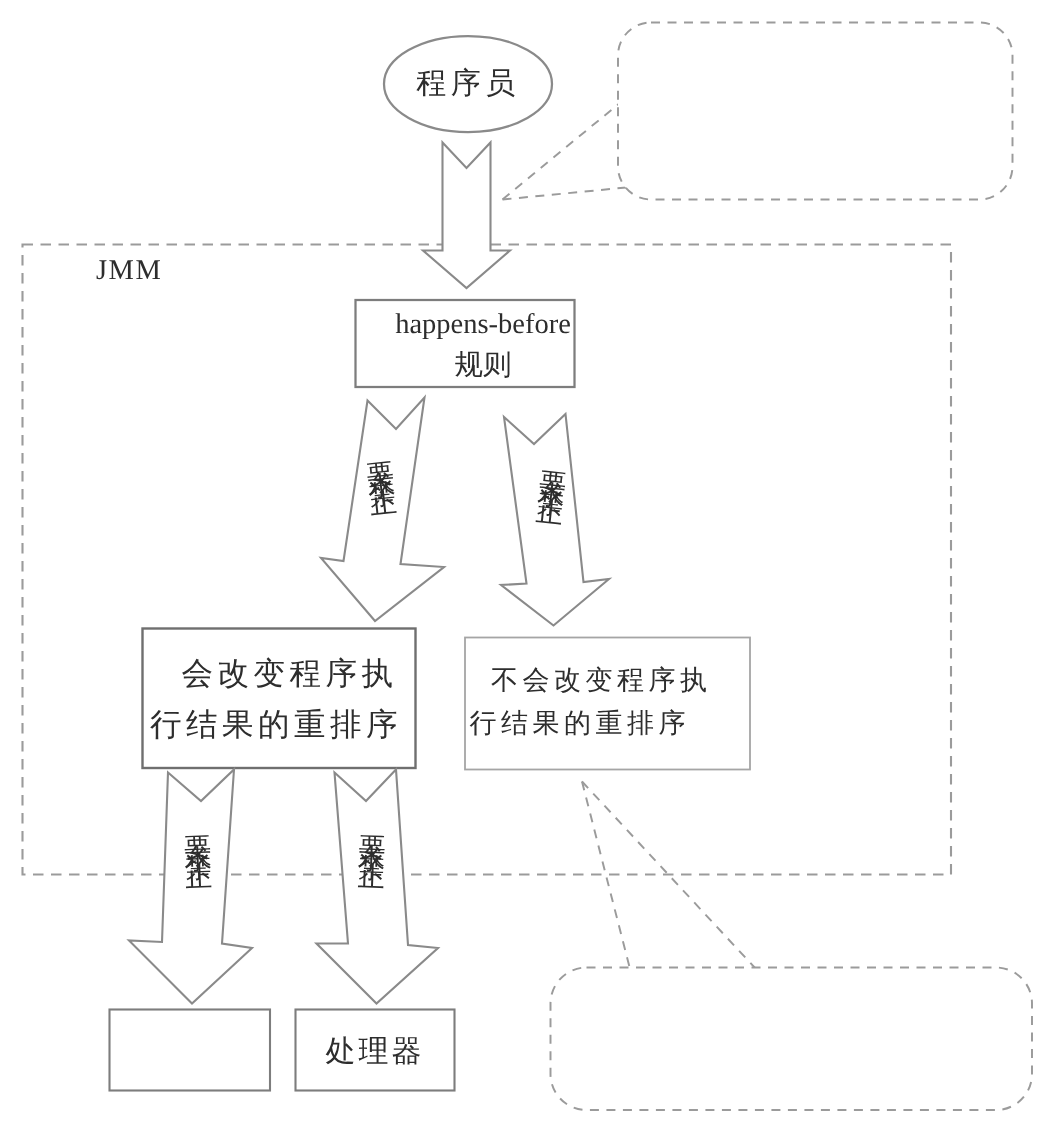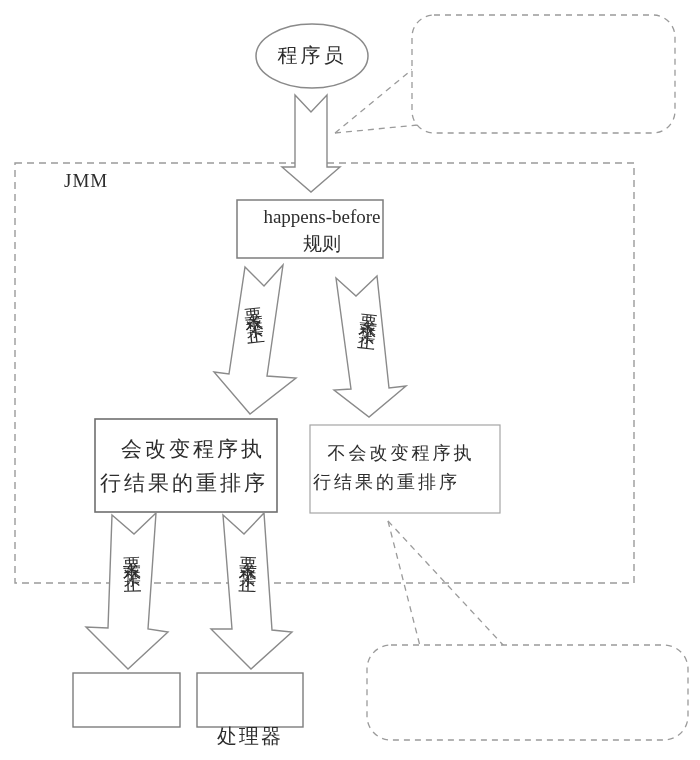--- a/index.html
+++ b/index.html
@@ -10,21 +10,21 @@
   }
   #shapes{position:absolute;left:0;top:0;width:700px;height:760px;}
   .lbl{position:absolute;white-space:pre-line;}
   .center{text-align:center;}
   .node-ellipse-label{left:257px;top:42px;width:110px;font-size:20px;letter-spacing:3px;}
   .jmm-label{left:64px;top:170px;font-size:19px;letter-spacing:1px;}
   .hb-label{left:239px;top:204px;width:142px;font-size:19px;line-height:1.4;padding-left:12px;}
   .willchange-label{left:100px;top:433px;width:172px;font-size:21px;letter-spacing:3px;line-height:1.6;text-indent:1em;}
   .wontchange-label{left:313px;top:439px;width:178px;font-size:18px;letter-spacing:3px;line-height:1.6;text-indent:0.8em;}
   .compiler-label{left:73px;top:687px;width:107px;font-size:20px;letter-spacing:2px;}
-  .processor-label{left:197px;top:687px;width:106px;font-size:20px;letter-spacing:2px;margin-top:36px;}
+  .processor-label{left:197px;top:687px;width:106px;font-size:20px;letter-spacing:2px;}
   .vlabel{
     writing-mode:vertical-rl;text-orientation:upright;
     font-size:18px;letter-spacing:6px;height:112px;width:26px;
     transform-origin:50% 50%;
   }
   .vlabel-b{left:243px;top:294px;transform:rotate(-6deg);}
   .vlabel-c{left:351px;top:300px;transform:rotate(6deg);}
   .vlabel-d{left:119px;top:543px;transform:rotate(-2deg);}
   .vlabel-e{left:233px;top:543px;transform:rotate(2deg);}
   .callout-top-label{left:426px;top:40px;width:242px;font-size:17px;line-height:1.55;text-indent:1em;}

